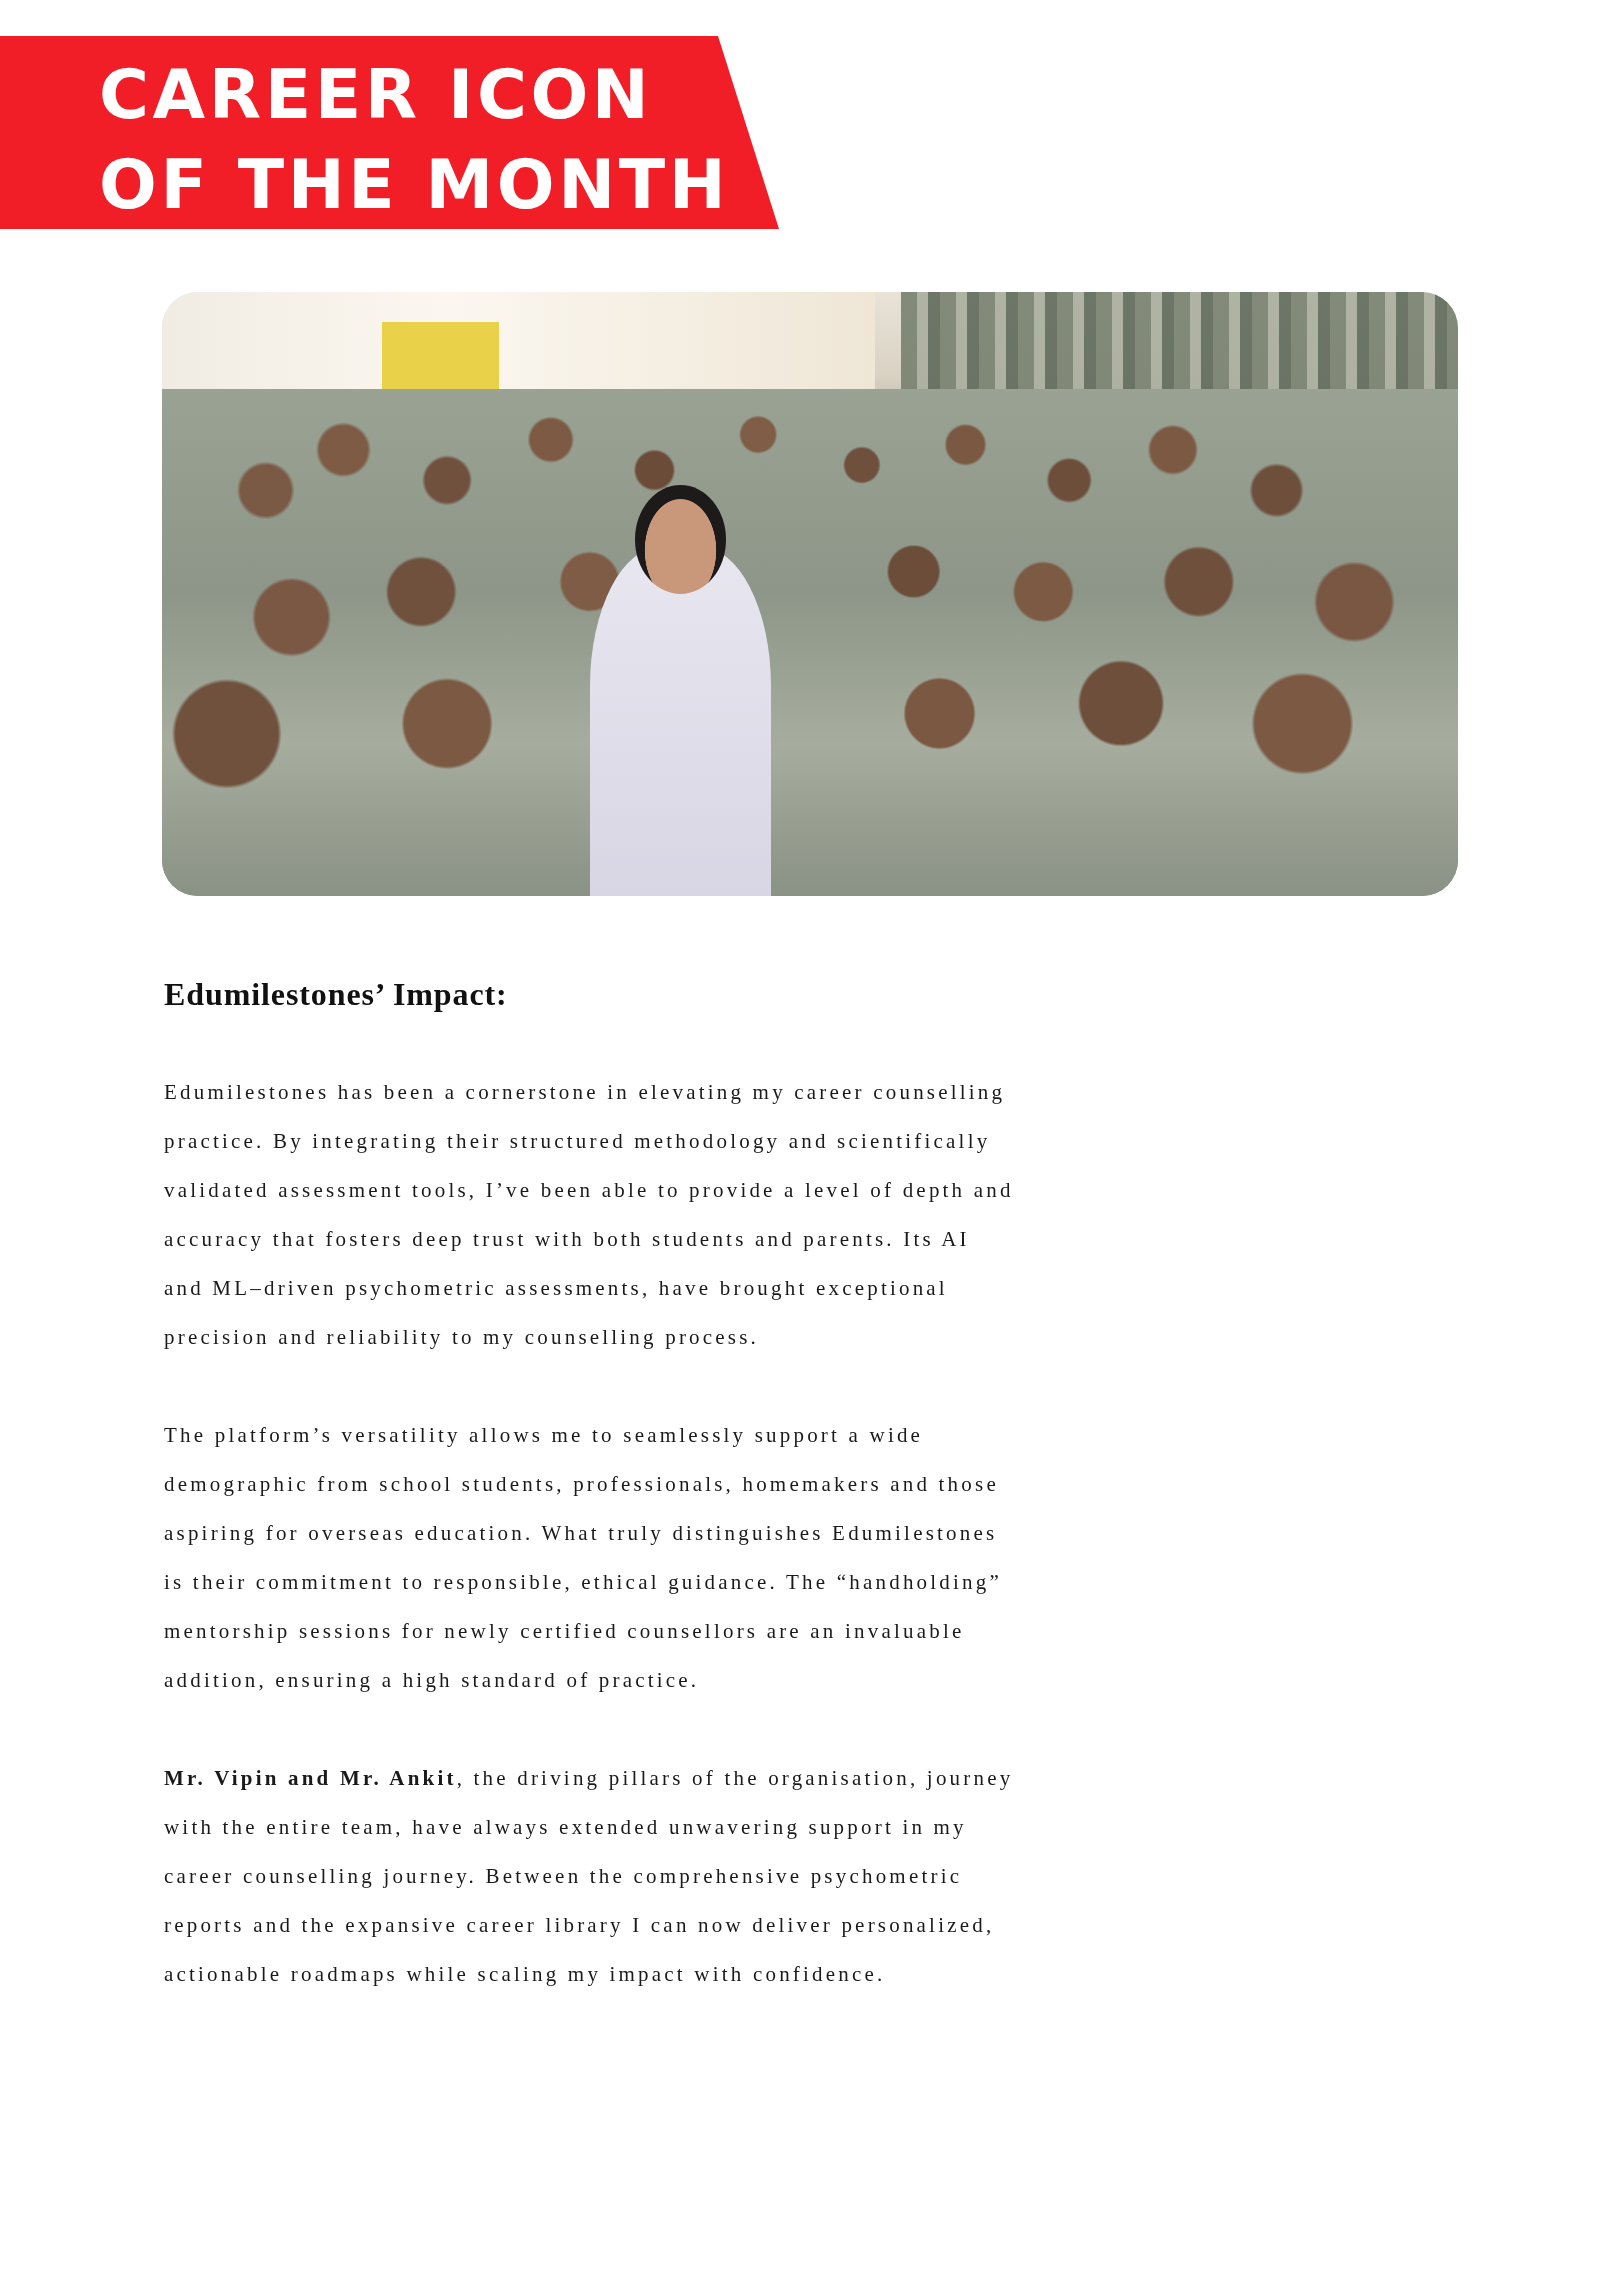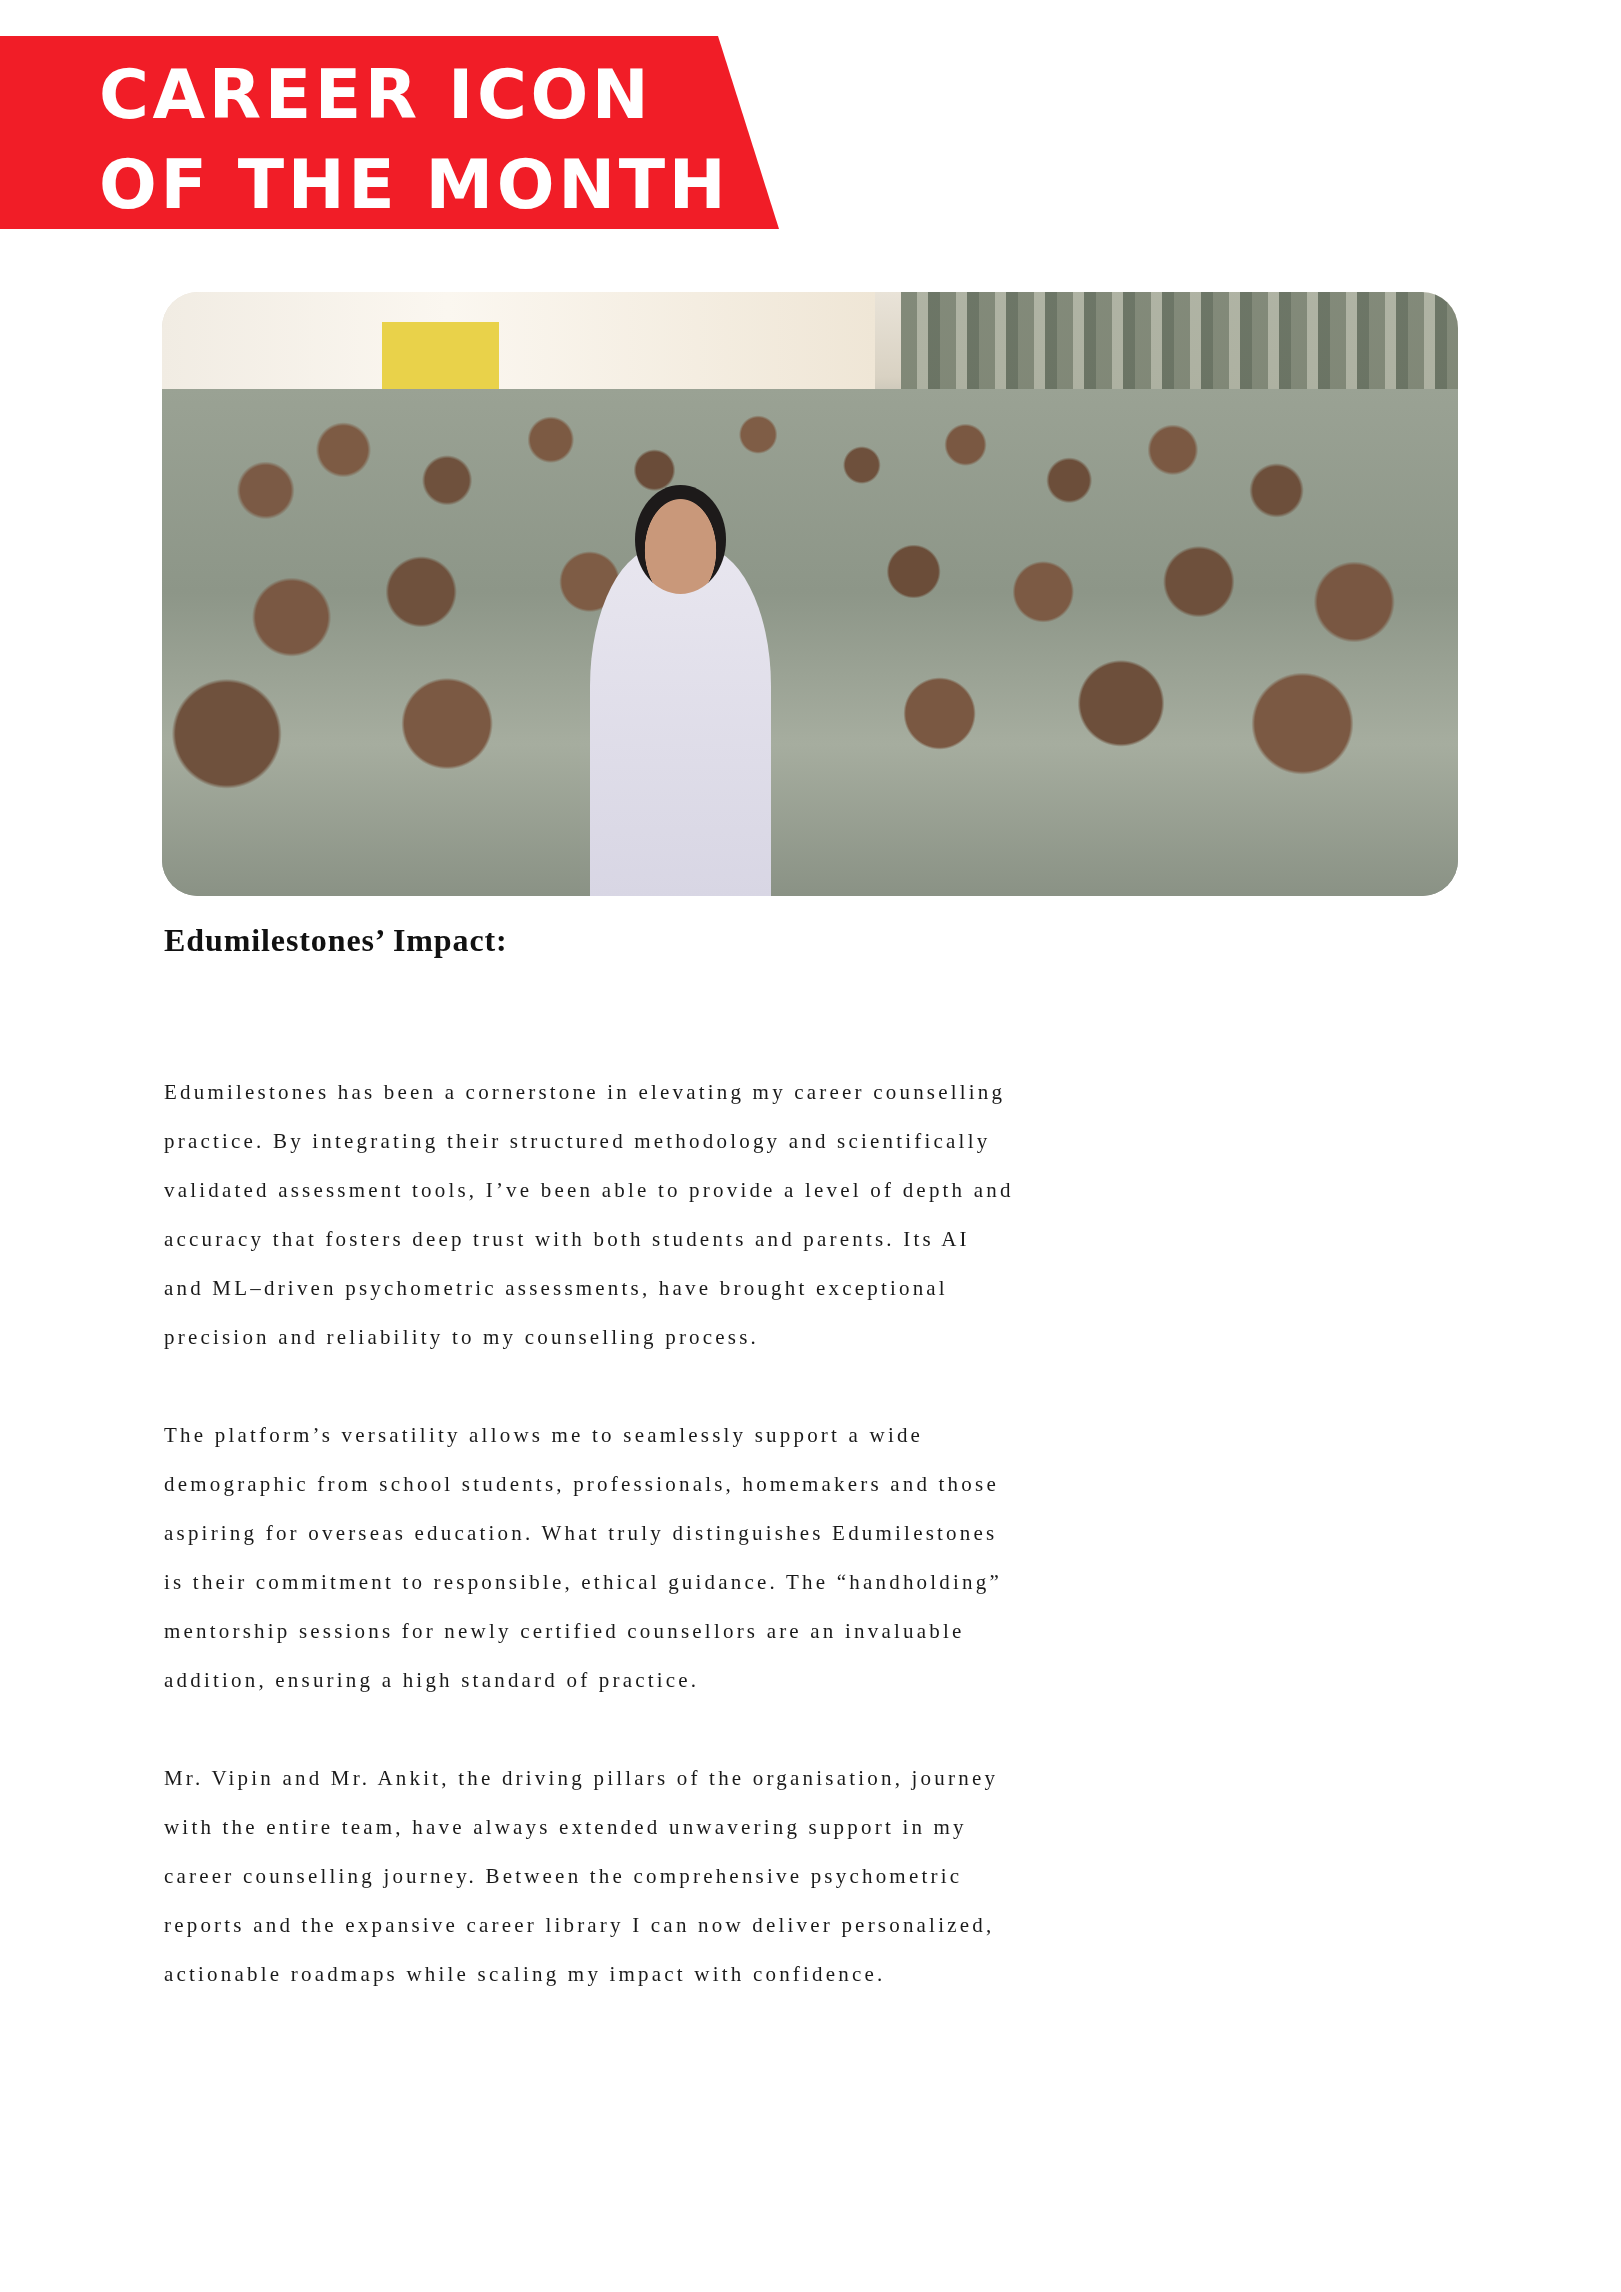--- a/index.html
+++ b/index.html
@@ -97,21 +97,21 @@
       border-radius: 40% 40% 0 0;
     }
     .photo .teacher-head {
       position: absolute; left: 36.5%; top: 32%; width: 7%; height: 18%;
       background: radial-gradient(ellipse at 50% 60%, #c9987a 0 55%, #1d1a1a 56% 100%);
       border-radius: 50%;
     }
     .section-heading {
       position: absolute;
       left: 164px;
-      top: 916px;
+      top: 970px;
       margin: 0;
       font-weight: bold;
       font-size: 32px;
       line-height: 49px;
       letter-spacing: 0.9px;
       color: #111111;
     }
     .body-text {
       position: absolute;
       left: 164px;
@@ -123,21 +123,21 @@
       color: #1a1a1a;
     }
     .body-text p {
       margin: 0 0 49px 0;
     }
     .body-text .line {
       display: block;
       white-space: nowrap;
     }
     .body-text strong {
-      font-weight: normal;
+      font-weight: bold;
     }
   </style>
 </head>
 <body>
 
 <div class="banner">
   <h1 class="banner-title">
     <span>CAREER ICON</span>
     <span>OF THE MONTH</span>
   </h1>

